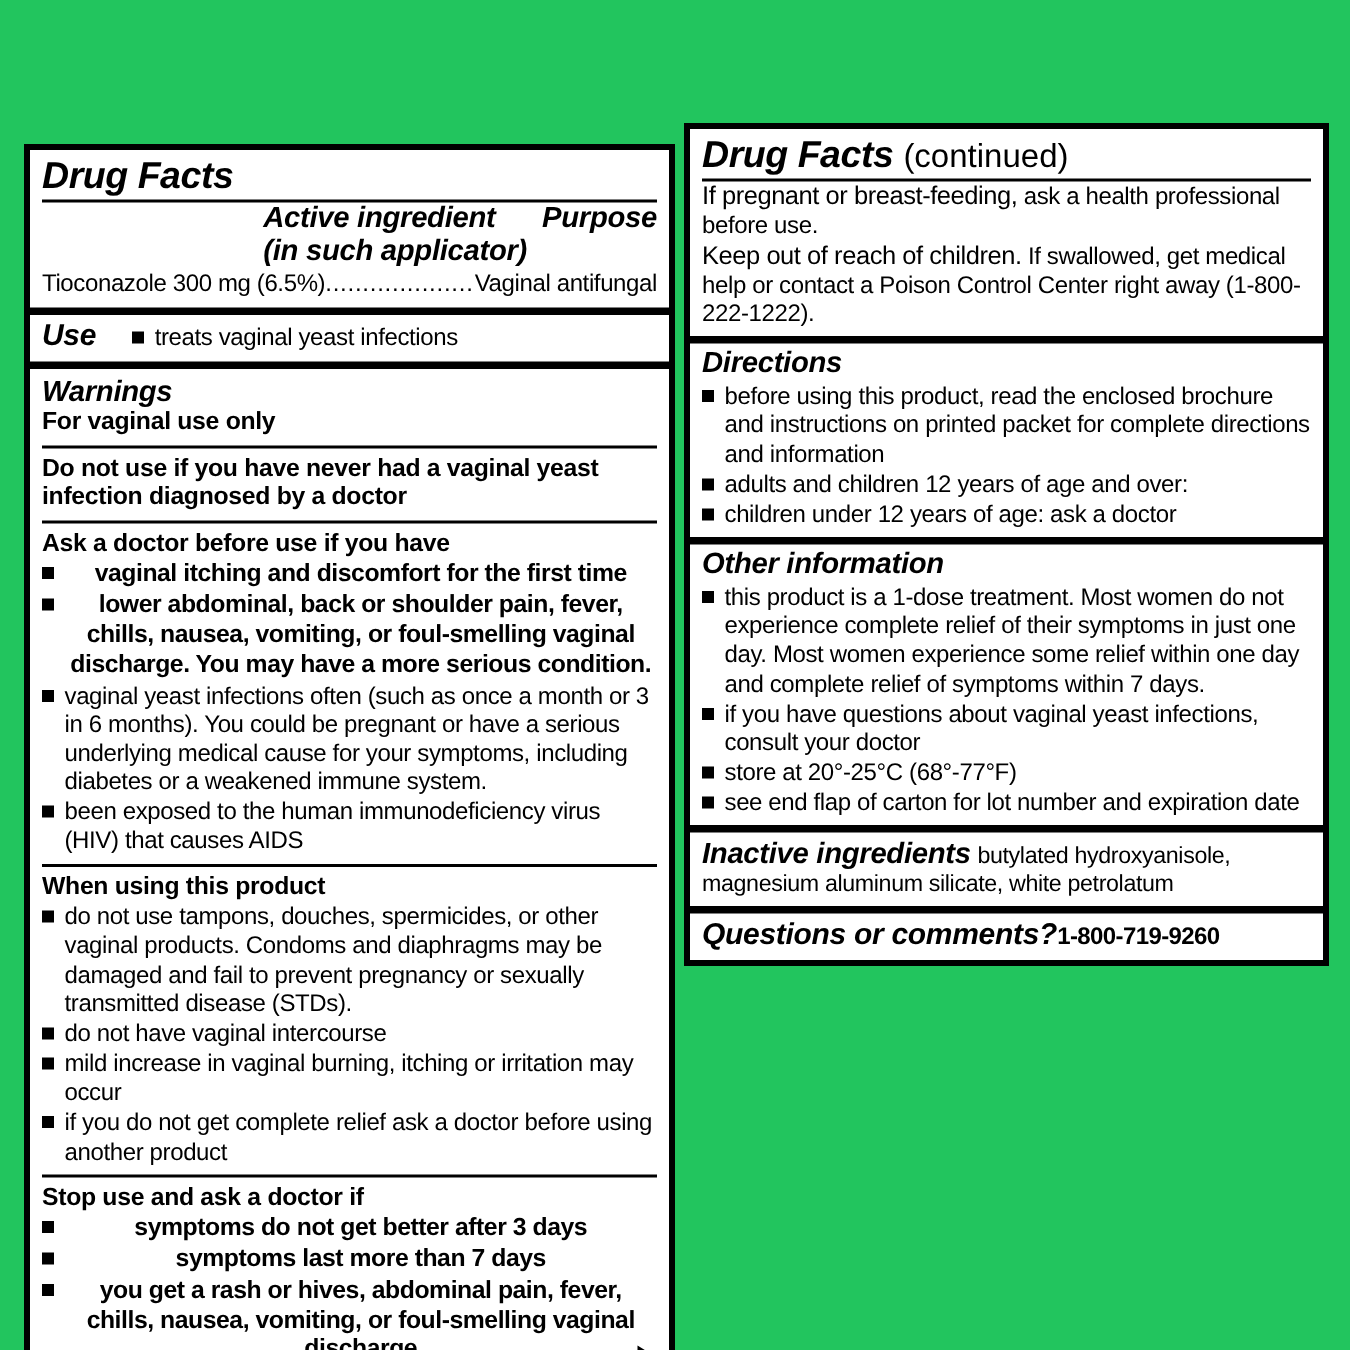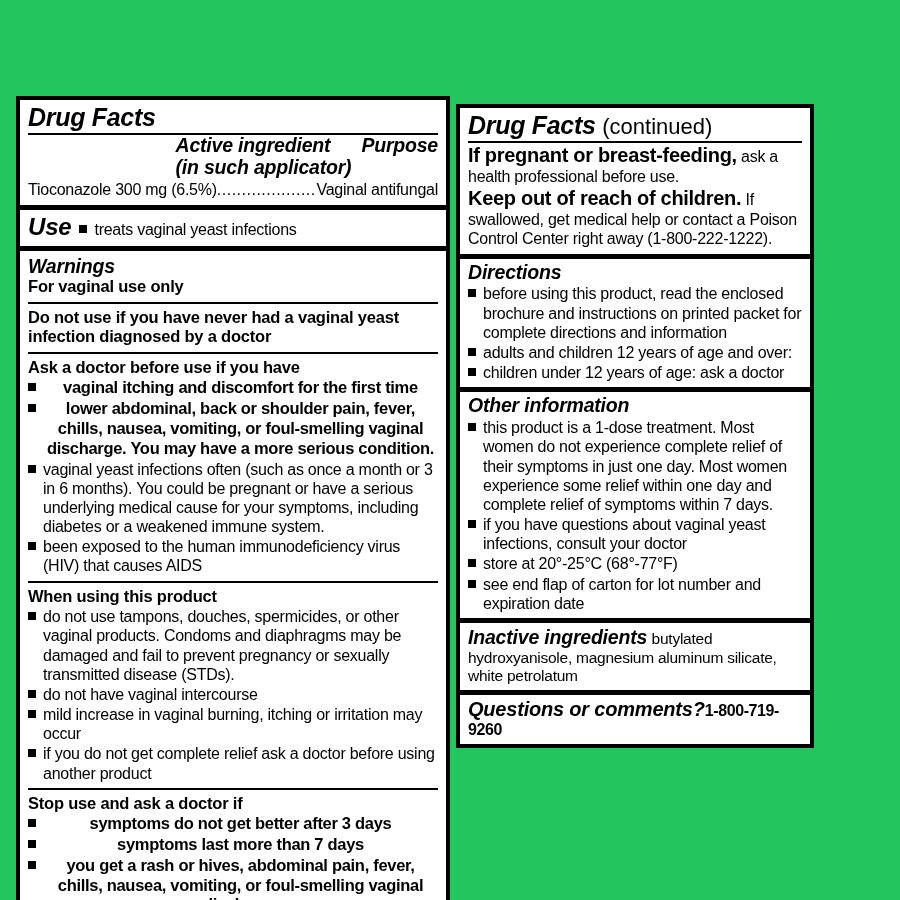--- a/index.html
+++ b/index.html
@@ -20,21 +20,21 @@
 
   
   .panel {
     position: absolute;
     border: 4px solid #000;
     background: #fff;
     padding: 0;
     overflow: hidden;
   }
   #panel-left  { left: 16px;  top: 96px; width: 434px; }
-  #panel-right { left: 456px; top: 104px; width: 358px; }
+  #panel-right { left: 456px; top: 82px; width: 430px; }
 
   
   .sec {
     padding: 3px 8px 5px 8px;
     position: relative;
   }
   .sec + .sec { border-top: 5px solid #000; }
 
   
   .subsec { padding-top: 2px; padding-bottom: 2px; }
@@ -95,22 +95,22 @@
     flex: 1 1 auto;
     overflow: hidden;
     letter-spacing: 0.5px;
     font-size: 16px;
     white-space: nowrap;
   }
 
   
   .use-row { display: flex; align-items: baseline; }
   .use-row .use-word {
-    font-weight: bold; font-style: italic; font-size: 24px;
-    letter-spacing: -0.2px; margin-right: 8px;
+    font-weight: bold; font-style: italic; font-size: 20px;
+    letter-spacing: -0.2px; margin-right: 24px;
   }
 
   
   ul.bl { list-style: none; margin: 0; padding: 0; }
   ul.bl > li {
     position: relative;
     padding-left: 15px;
     font-size: 16px;
     line-height: 1.2;
     letter-spacing: -0.25px;
@@ -139,21 +139,21 @@
   ul.bl ul.sub > li::before {
     content: "";
     position: absolute;
     left: 0; top: 5px;
     width: 8px; height: 8px;
     background: #000;
   }
 
   
   .runin { font-size: 16px; line-height: 1.2; letter-spacing: -0.25px; }
-  .runin b { font-weight: bold; font-size: 20px; letter-spacing: -0.3px; }
+  .runin b { font-weight: normal; font-size: 17px; letter-spacing: -0.3px; }
 
   .inline-head-block .ih {
     font-weight: bold; font-style: italic; font-size: 19.5px;
     letter-spacing: -0.2px;
   }
   .inline-head-block .it {
     font-size: 15.5px; letter-spacing: -0.25px;
   }
   .qc .ih { font-weight: bold; font-style: italic; font-size: 20px; letter-spacing: -0.2px; }
   .qc .it { font-weight: bold; font-size: 16px; letter-spacing: -0.4px; }

